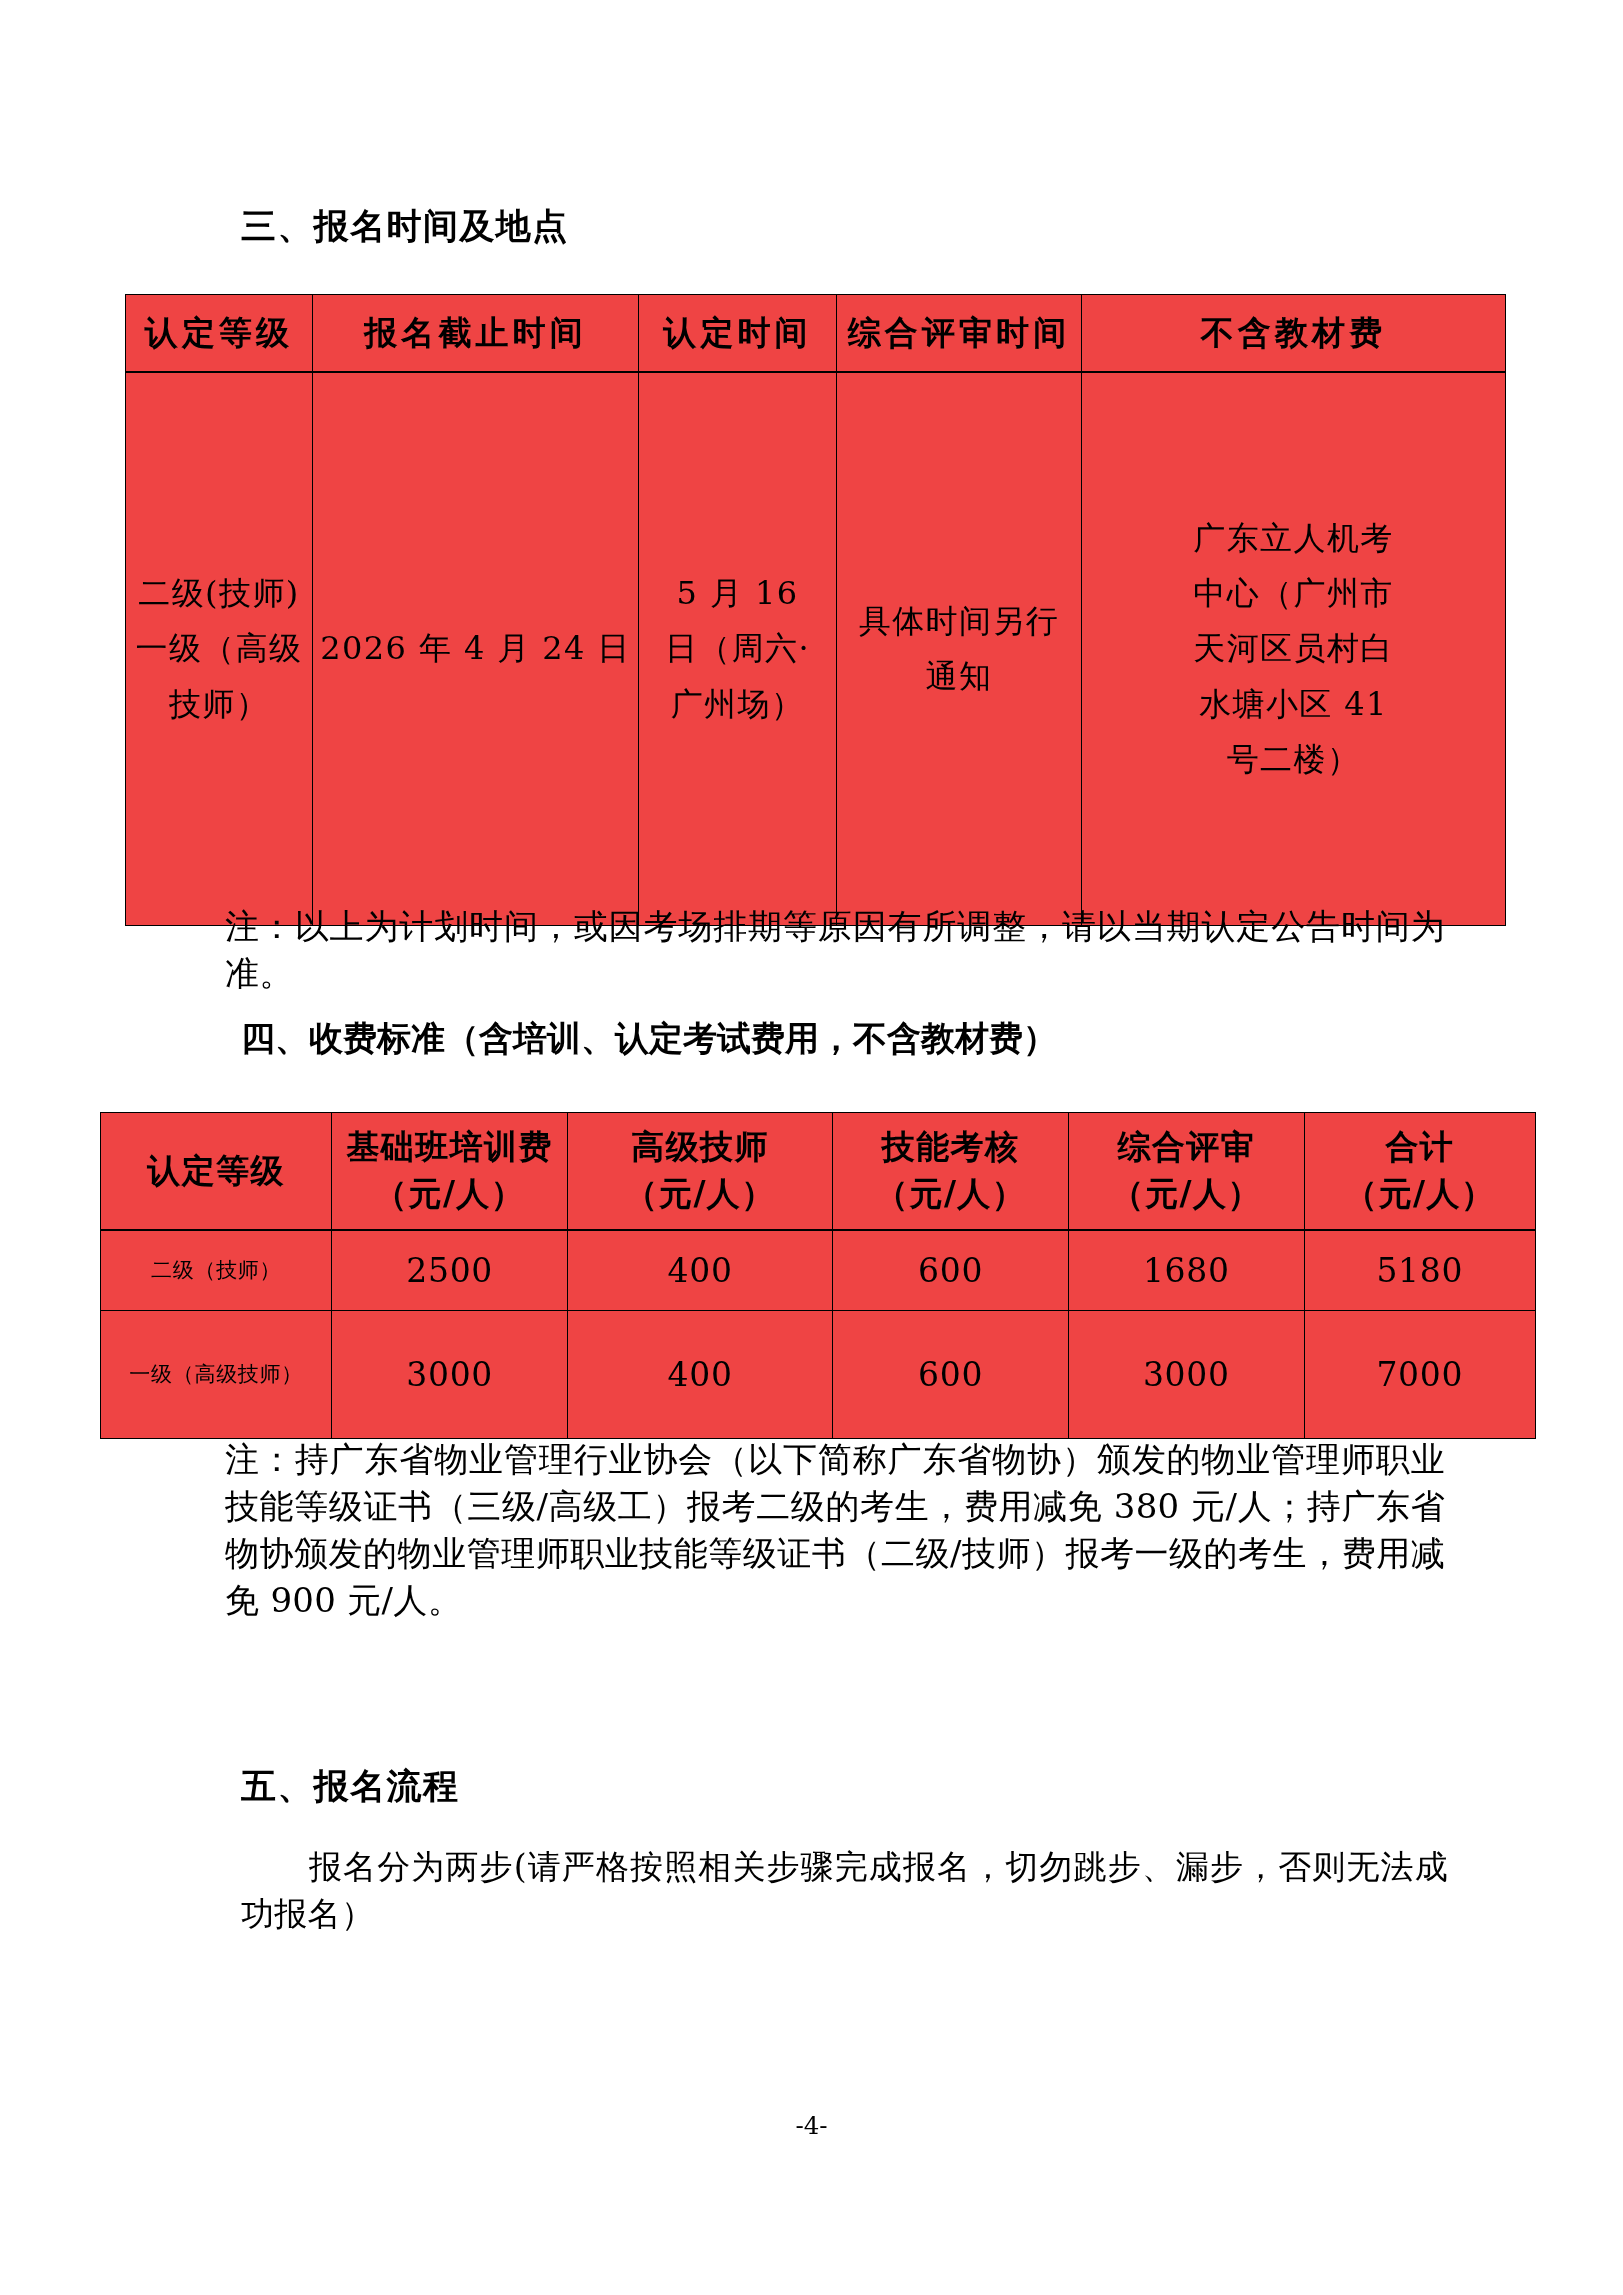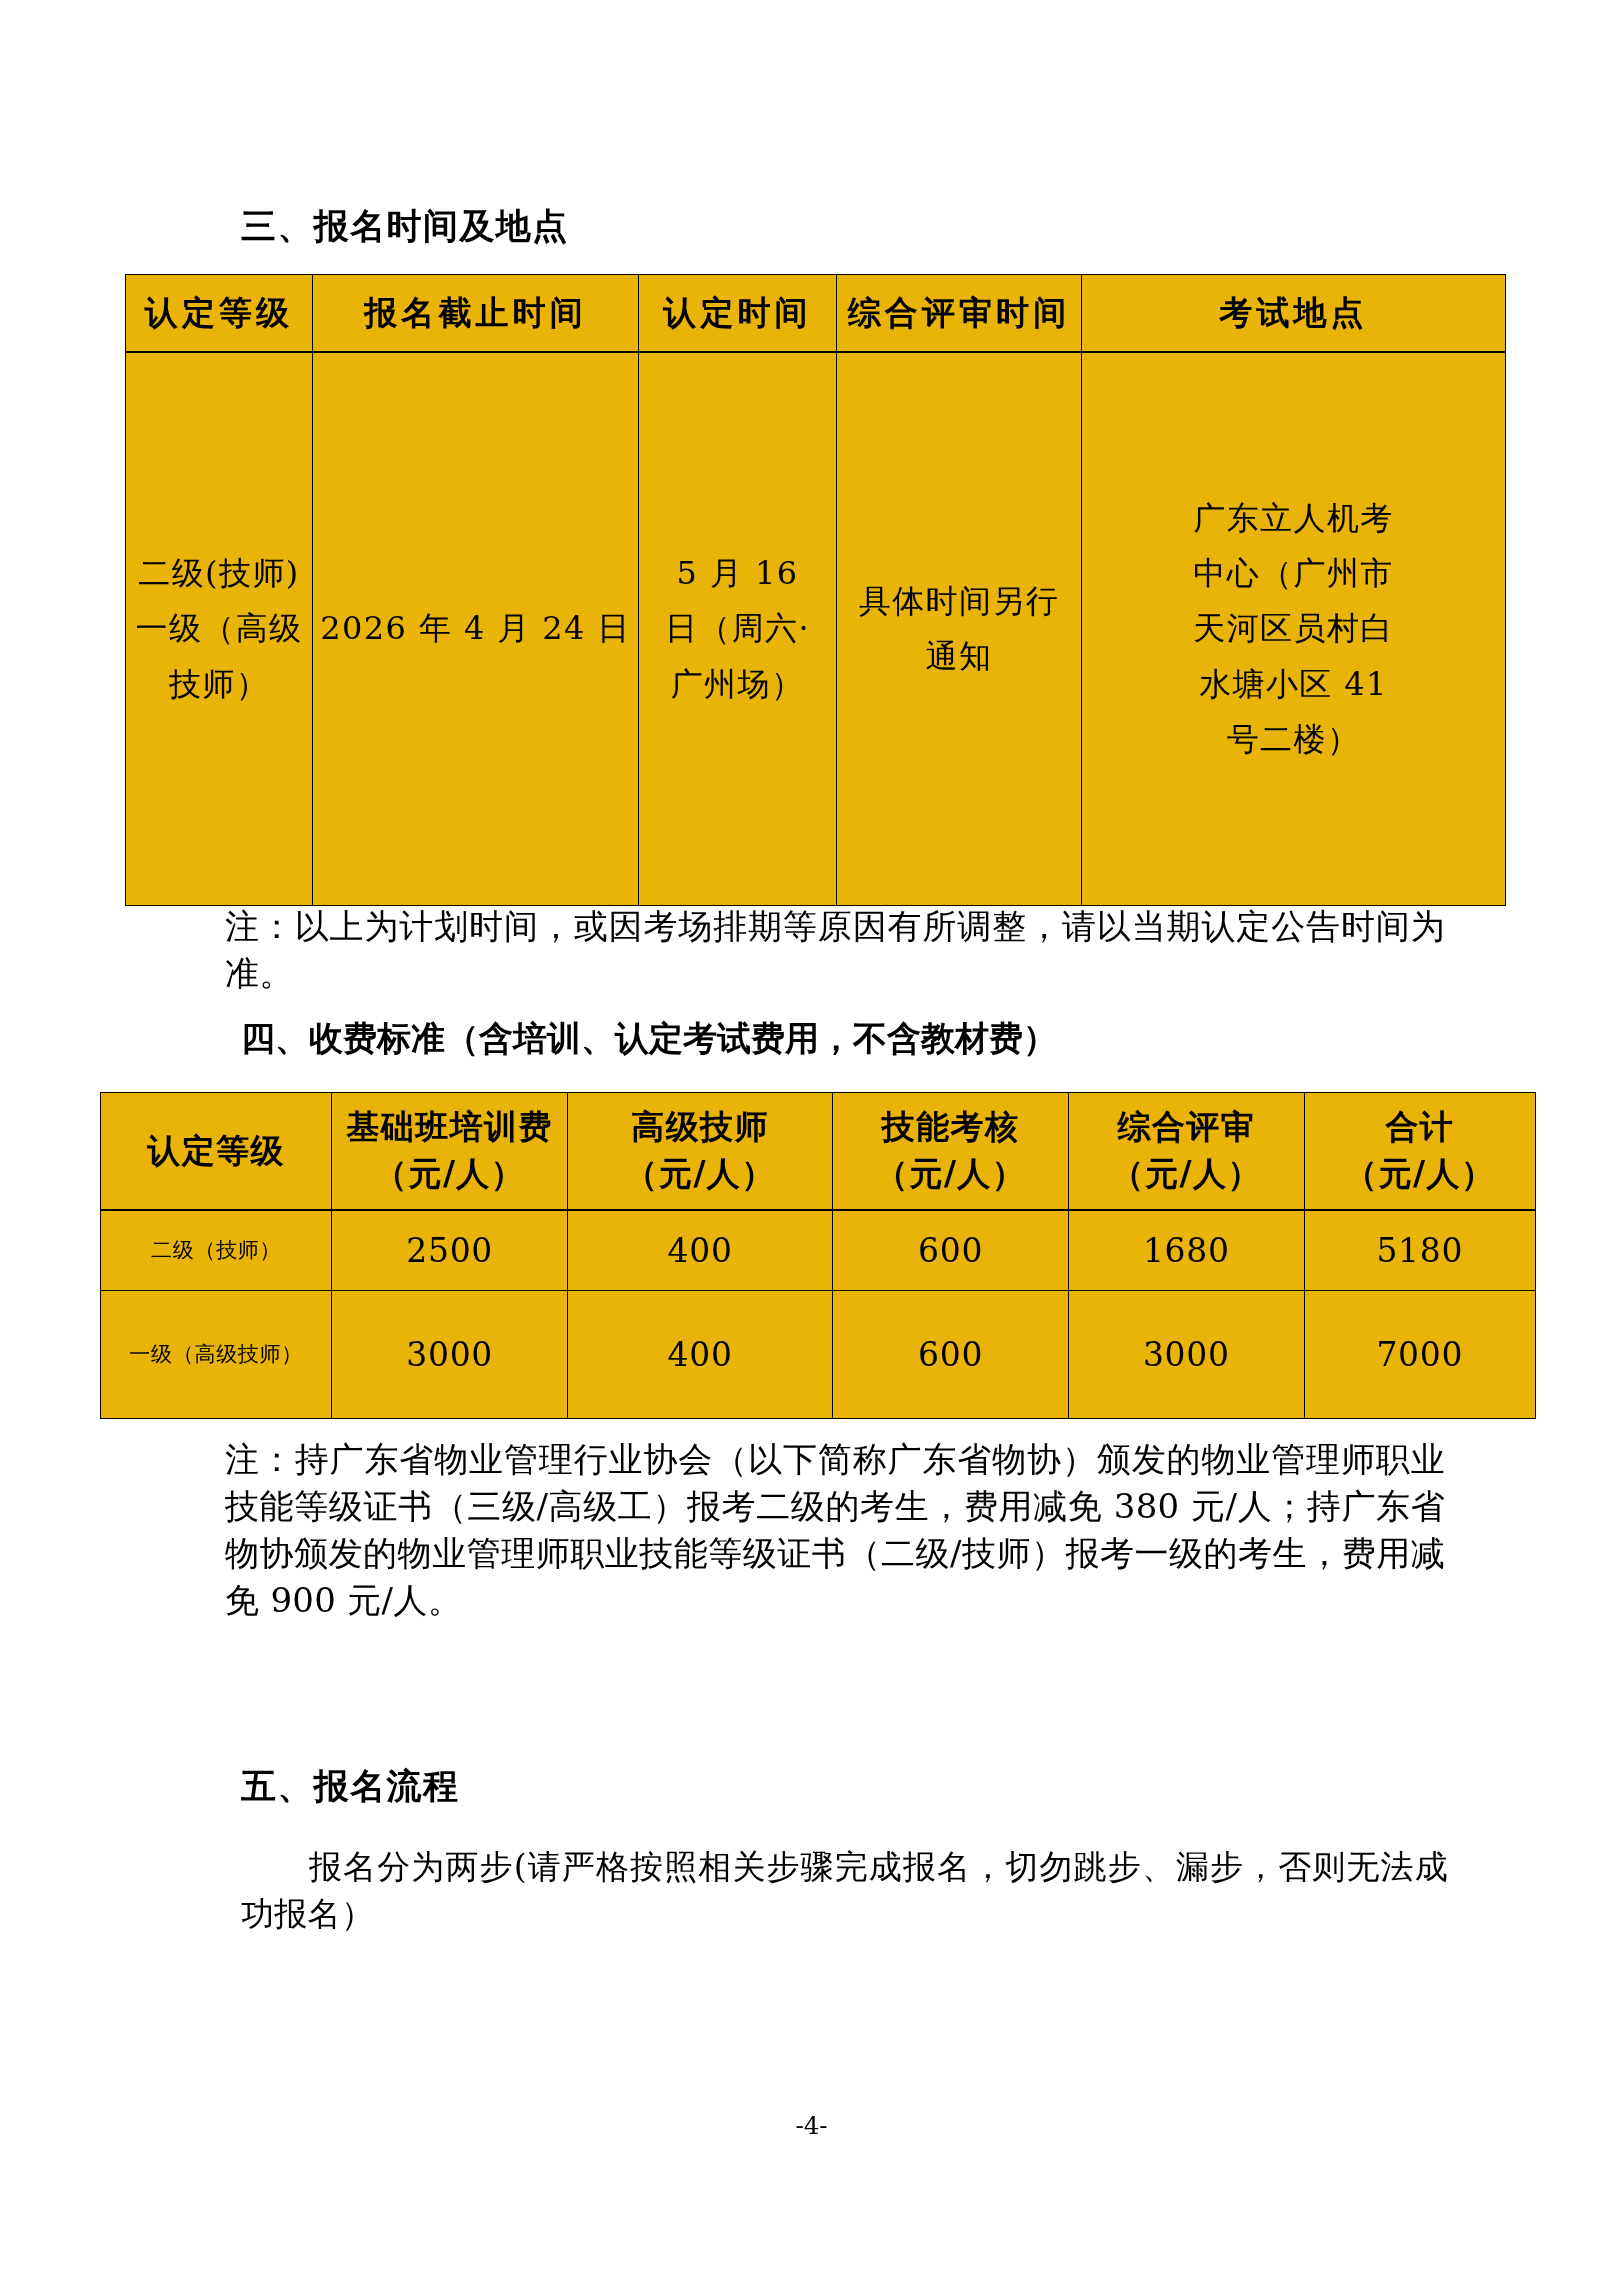--- a/index.html
+++ b/index.html
@@ -47,21 +47,22 @@
     line-height: 1.42;
     letter-spacing: 0.3px;
     text-align: justify;
   }
 
   
   table.doc-table {
     position: absolute;
     border-collapse: collapse;
     table-layout: fixed;
-    background: #eab308;
+    background: #ef4444;
+    margin-top: 20px;
   }
   table.doc-table td,
   table.doc-table th {
     border: 1.4px solid #000000;
     text-align: center;
     vertical-align: middle;
     font-weight: 400;
     padding: 0;
   }
   table.doc-table thead th {
@@ -159,21 +160,21 @@
         <col class="w-certtime">
       <col class="w-review">
         <col class="w-venue">
     </colgroup>
     <thead>
       <tr>
         <th>认定等级</th>
         <th>报名截止时间</th>
         <th>认定时间</th>
         <th>综合评审时间</th>
-        <th>考试地点</th>
+        <th>不含教材费</th>
       </tr>
     </thead>
     <tbody>
       <tr>
         <td>
           <span class="cellbox cell-level" style="white-space: pre-line;">二级(技师)
 一级（高级技师）</span>
         </td>
         <td>
           <span class="cellbox">2026 年 4 月 24 日</span>

